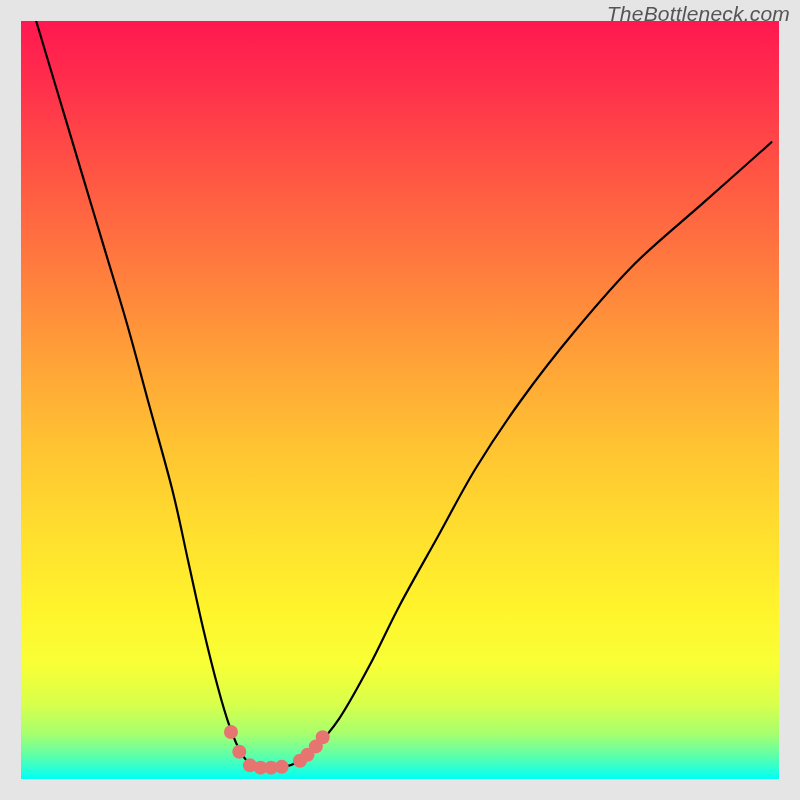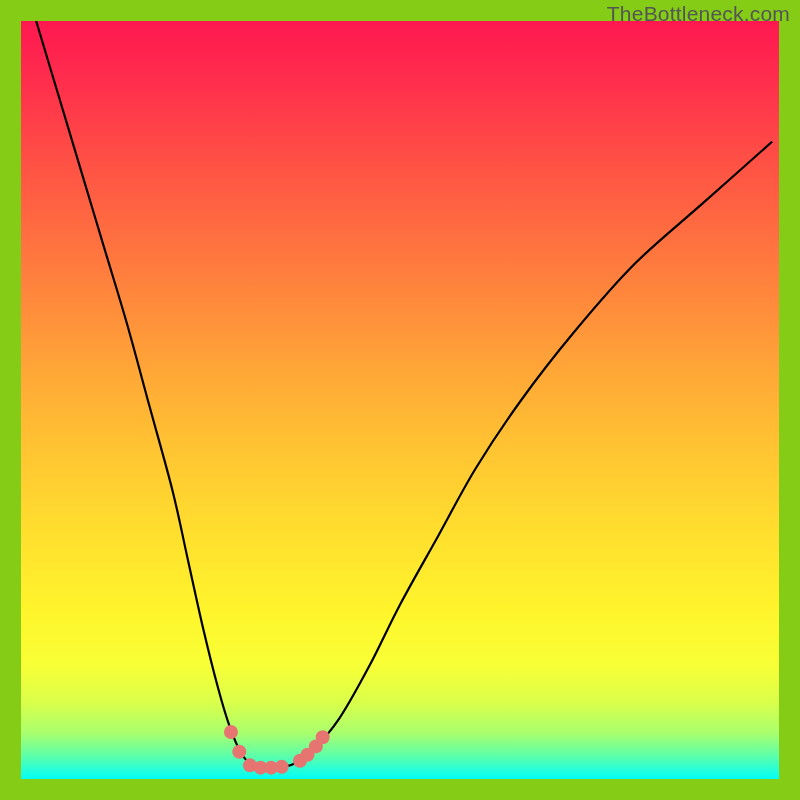--- a/index.html
+++ b/index.html
@@ -8,21 +8,22 @@
     width: 800px;
     height: 800px;
     overflow: hidden;
     background: #000;
     font-family: Arial, Helvetica, sans-serif;
   }
   .canvas {
     width: 800px;
     height: 800px;
     position: relative;
-    background: #84cc16;
+    background: #e5e5e5;
+    font-style: italic;
   }
   .plot-area {
     position: absolute;
     left: 21px;
     top: 21px;
     width: 758px;
     height: 758px;
     overflow: hidden;
   }
   .bg-gradient {

